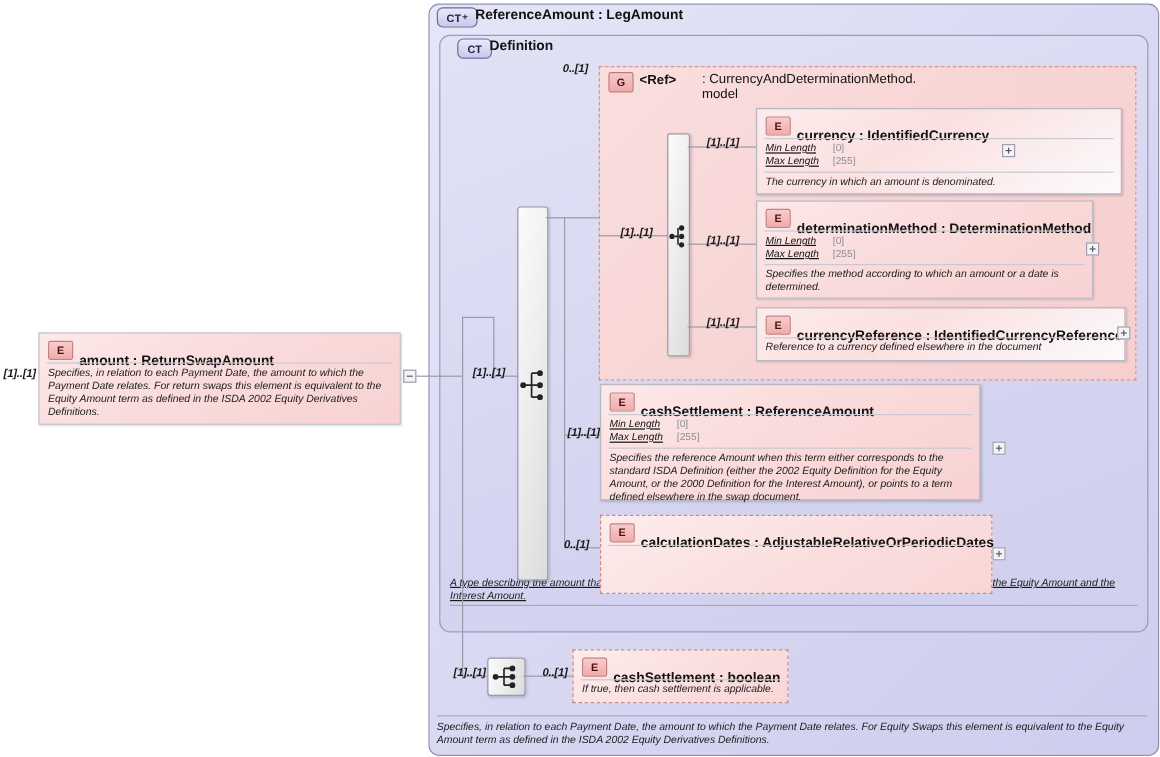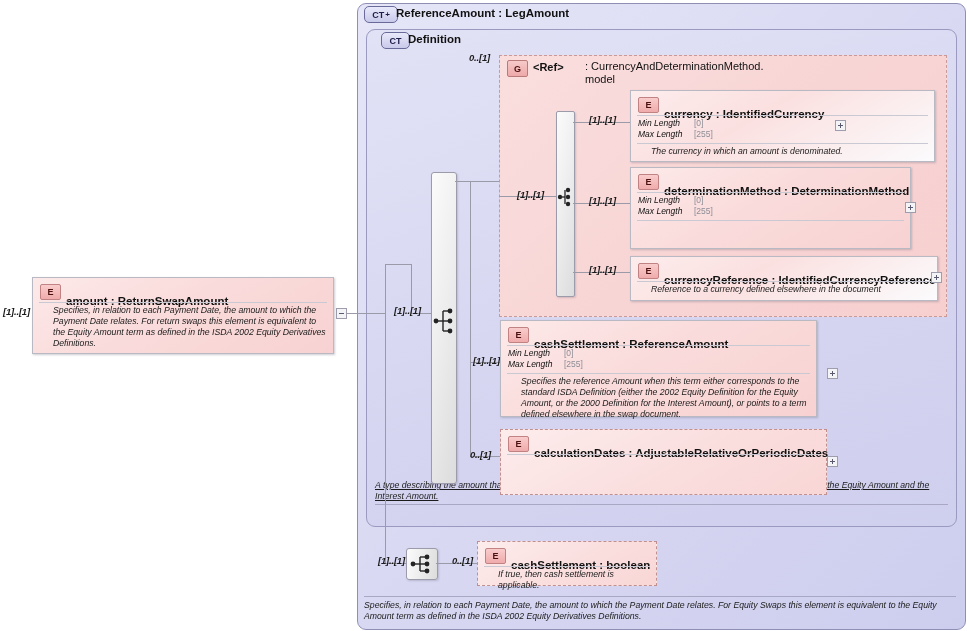--- a/index.html
+++ b/index.html
@@ -123,24 +123,24 @@
     font-size:11.5px;font-weight:bold;color:#111;white-space:nowrap;margin-top:12px;
   }
   .e-rule{
     position:absolute;left:6px;right:6px;height:0;border-top:1px solid #c9c9d4;
   }
   .facets{
     position:absolute;left:7px;
     font-size:8.5px;line-height:11px;color:#111;
   }
   .facets .frow{display:flex;}
-  .facets .fname{font-style:italic;width:56px;white-space:nowrap;}
+  .facets .fname{font-style:italic;width:56px;white-space:nowrap;text-decoration:underline;}
   .facets .fval{color:#8d8d96;}
   .desc{
-    position:absolute;left:20px;right:6px;
+    position:absolute;left:7px;right:6px;
     font-size:8.7px;line-height:11px;font-style:italic;color:#1b1b1b;
   }
 
   
   .annot{
     position:absolute;
     font-size:8.7px;line-height:11px;font-style:italic;color:#1b1b1b;
   }
 
   
@@ -308,20 +308,21 @@
       <div class="frow">
         <span class="fname">Min Length</span>
         <span class="fval">[0]</span>
       </div>
       <div class="frow">
         <span class="fname">Max Length</span>
         <span class="fval">[255]</span>
       </div>
     </div>
     <div class="e-rule" style="top:52px;"></div>
+    <div class="desc" style="top:55px;">Specifies the method according to which an amount or a date is determined.</div>
   </div>
   <div class="pm plus" style="left:905px;top:202px;"></div>
 
   <div class="ebox solidwhite" style="left:630px;top:256px;width:308px;height:45px;">
     <div class="e-badge">E</div>
     <div class="e-title">currencyReference : IdentifiedCurrencyReference</div>
     <div class="e-rule" style="top:24px;"></div>
     <div class="desc" style="top:27px;">Reference to a currency defined elsewhere in the document</div>
   </div>
   <div class="pm plus" style="left:931px;top:272px;"></div>

